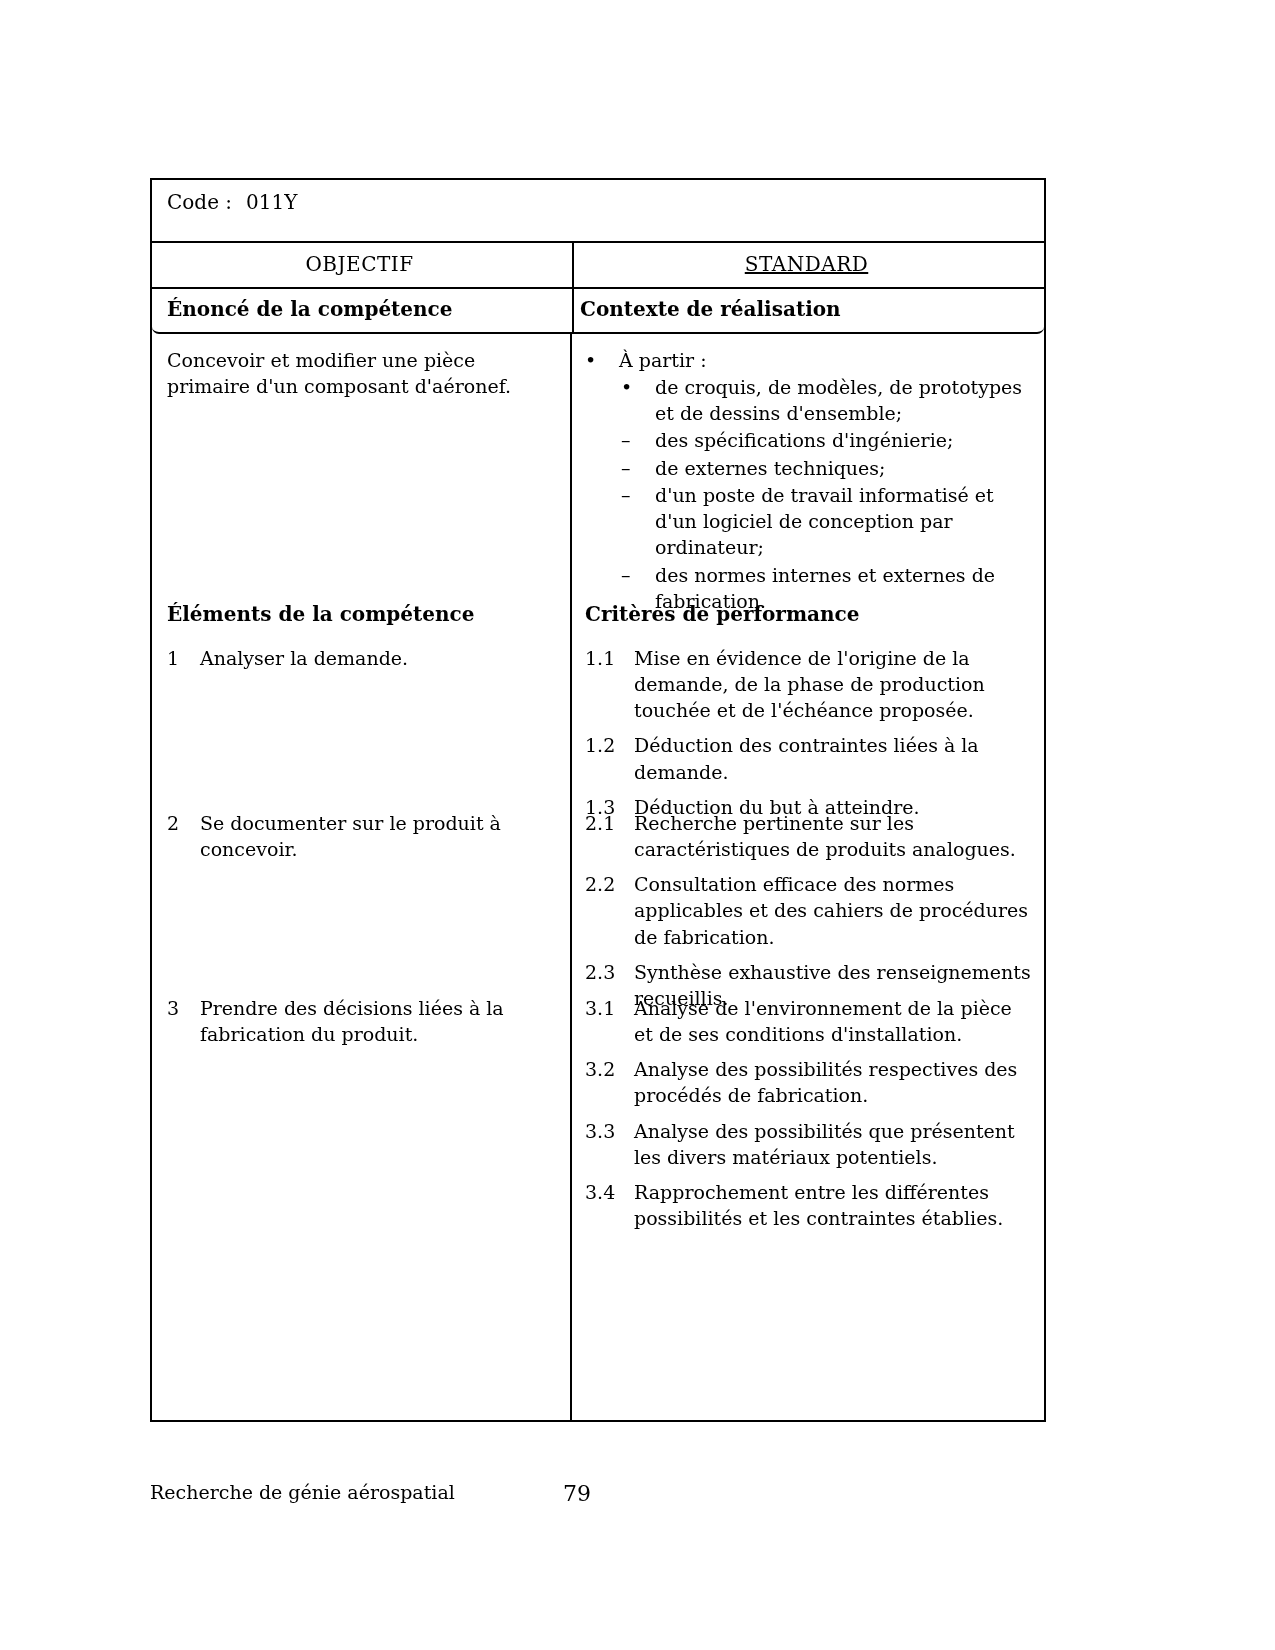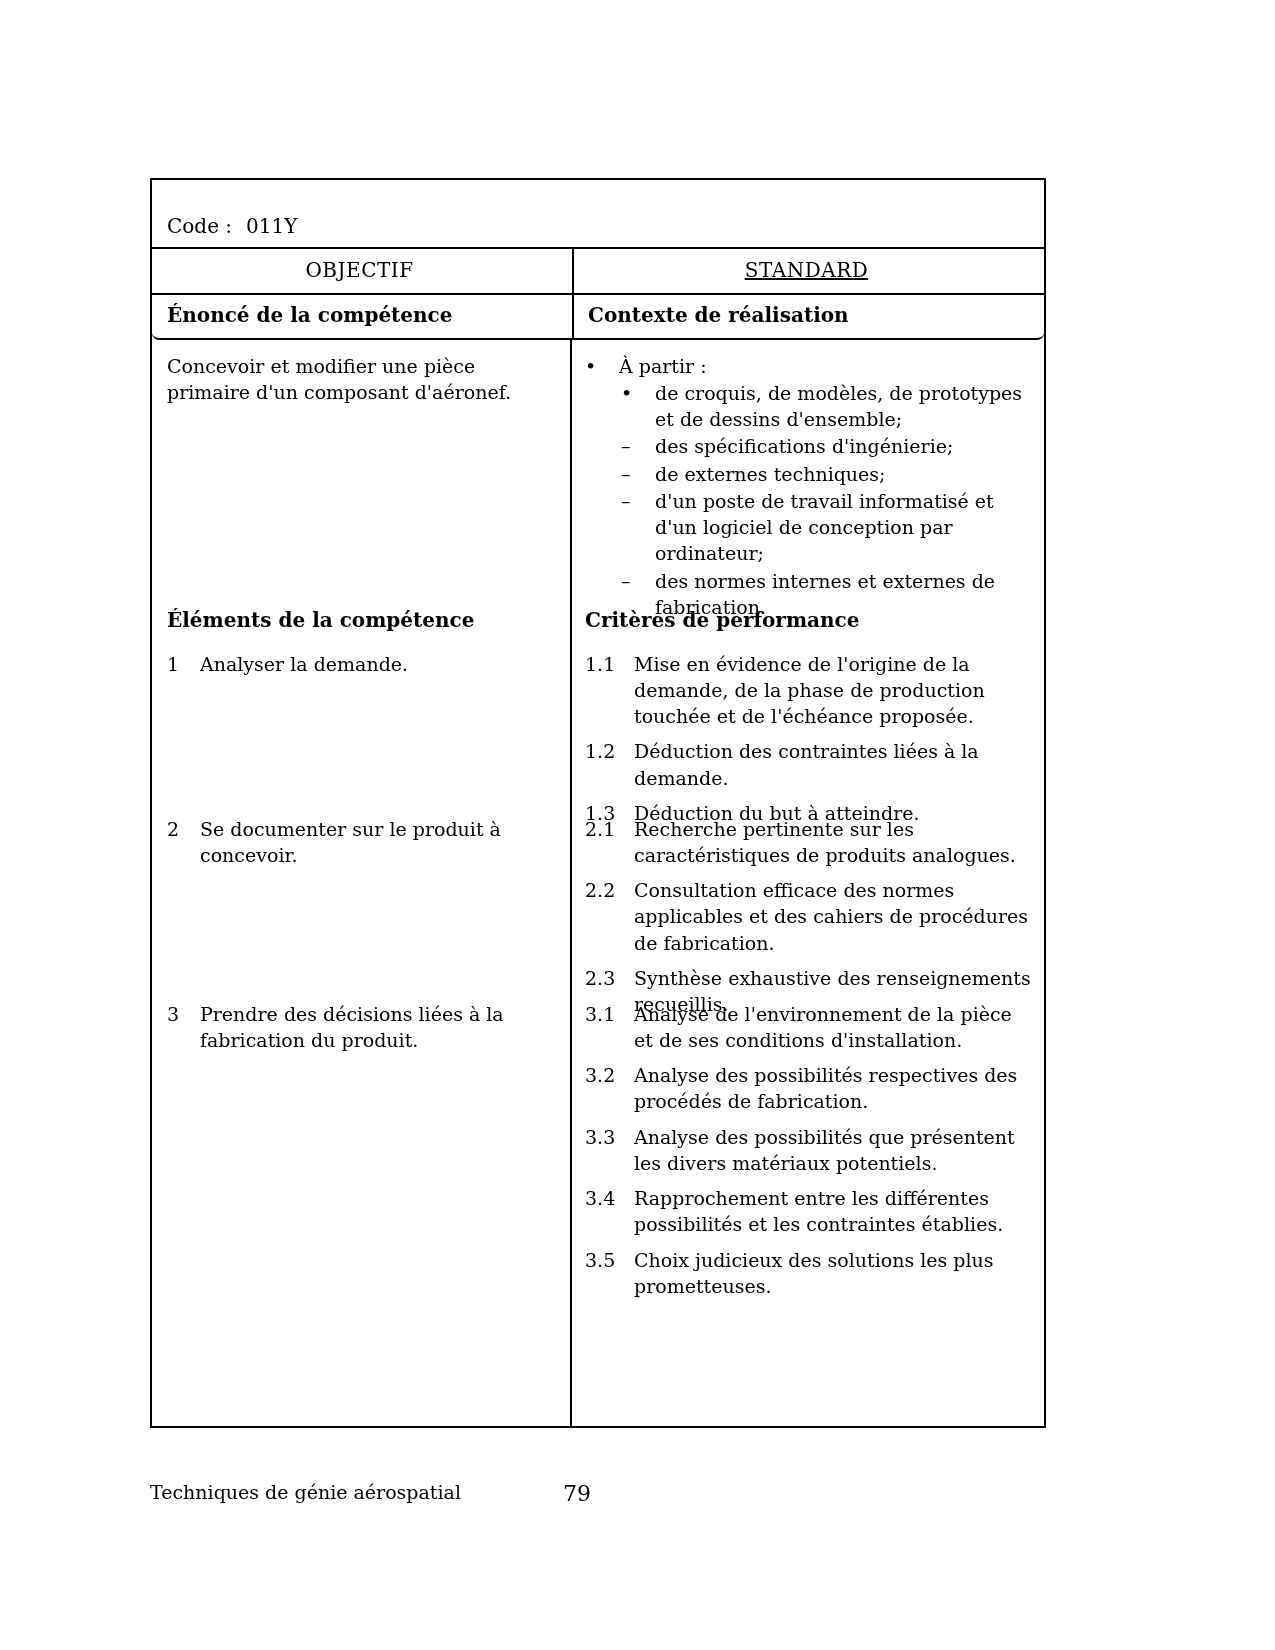--- a/index.html
+++ b/index.html
@@ -16,24 +16,23 @@
 
   .tbl {
     position: absolute;
     left: 150px; top: 178px;
     width: 896px;
     border: 2px solid #000;
   }
 
   
   .row-code {
-    padding: 9px 15px 6px 15px;
+    padding: 9px 15px 24px 15px;
     border-bottom: 2px solid #000;
     font-size: 20px;
-    margin-top: 24px;
   }
   .row-code .code-value { margin-left: 14px; }
 
   
   .grid2 {
     display: grid;
     grid-template-columns: 420px 1fr;
   }
   .row-head {
     border-bottom: 2px solid #000;
@@ -46,21 +45,21 @@
   }
   .row-head .cell.right { border-left: 2px solid #000; text-decoration: underline; }
 
   .row-sub {
     border-bottom: 2px solid #000;
     font-weight: bold;
     font-size: 20px;
     border-radius: 7px;
   }
   .row-sub .cell { padding: 7px 15px 8px 15px; }
-  .row-sub .cell.right { border-left: 2px solid #000; padding-left: 14px; }
+  .row-sub .cell.right { border-left: 2px solid #000; padding-left: 6px; }
 
   
   .body-grid {
     display: grid;
     grid-template-columns: 420px 1fr;
     grid-template-rows: 263px 35px 165px 185px auto 1fr;
     height: 1086px;
   }
   .lcell {
     border-right: 2px solid #000;
@@ -217,26 +216,22 @@
         <span class="ctext">Analyse des possibilités respectives des procédés de fabrication.</span>
       </div>
       <div class="crit">
         <span class="cnum">3.3</span>
         <span class="ctext">Analyse des possibilités que présentent les divers matériaux potentiels.</span>
       </div>
       <div class="crit">
         <span class="cnum">3.4</span>
         <span class="ctext">Rapprochement entre les différentes possibilités et les contraintes établies.</span>
       </div>
-      <div class="crit">
-        <span class="cnum">3.5</span>
-        <span class="ctext">Choix judicieux des solutions les plus prometteuses.</span>
-      </div>
     </div>
 
     <div class="lcell"></div>
     <div class="rcell"></div>
 
   </div>
 </div>
 
-<div class="footer-left">Techniques de génie aérospatial</div>
+<div class="footer-left">Recherche de génie aérospatial</div>
 <div class="footer-page">79</div>
 
 </body></html>

